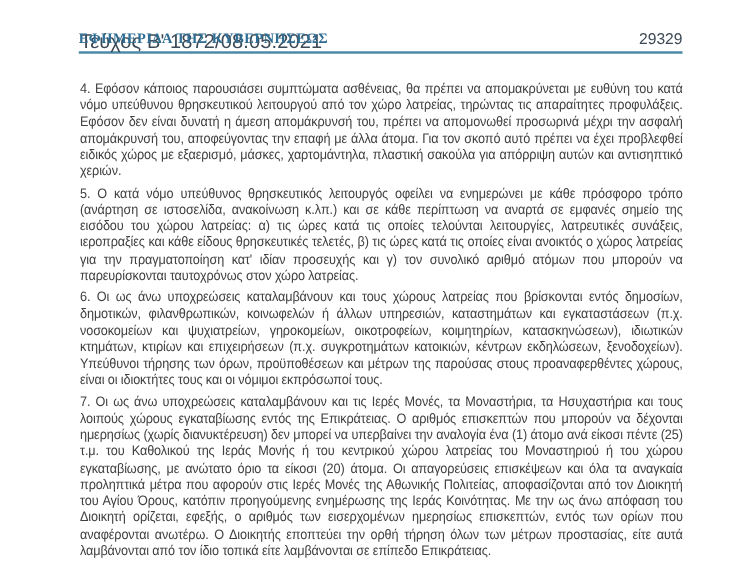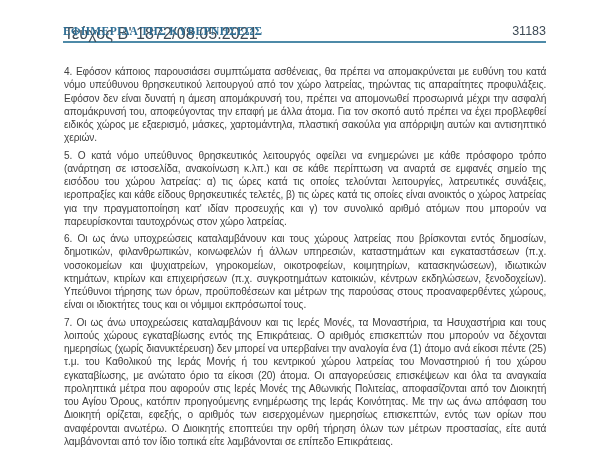--- a/index.html
+++ b/index.html
@@ -78,21 +78,21 @@
   }
 </style>
 </head>
 <body>
 
 <div class="page">
 
   <div class="gazette-header">
     <span class="issue-label">Τεύχος Β' 1872/08.05.2021</span>
     <span class="gazette-title">ΕΦΗΜΕΡΙΔΑ ΤΗΣ ΚΥΒΕΡΝΗΣΕΩΣ</span>
-    <span class="page-number">31183</span>
+    <span class="page-number">29329</span>
   </div>
 
   <div class="body-text">
     <p>4. Εφόσον κάποιος παρουσιάσει συμπτώματα ασθένειας, θα πρέπει να απομακρύνεται με ευθύνη του κατά νόμο υπεύθυνου θρησκευτικού λειτουργού από τον χώρο λατρείας, τηρώντας τις απαραίτητες προφυλάξεις. Εφόσον δεν είναι δυνατή η άμεση απομάκρυνσή του, πρέπει να απομονωθεί προσωρινά μέχρι την ασφαλή απομάκρυνσή του, αποφεύγοντας την επαφή με άλλα άτομα. Για τον σκοπό αυτό πρέπει να έχει προβλεφθεί ειδικός χώρος με εξαερισμό, μάσκες, χαρτομάντηλα, πλαστική σακούλα για απόρριψη αυτών και αντισηπτικό χεριών.</p>
     <p>5. Ο κατά νόμο υπεύθυνος θρησκευτικός λειτουργός οφείλει να ενημερώνει με κάθε πρόσφορο τρόπο (ανάρτηση σε ιστοσελίδα, ανακοίνωση κ.λπ.) και σε κάθε περίπτωση να αναρτά σε εμφανές σημείο της εισόδου του χώρου λατρείας: α) τις ώρες κατά τις οποίες τελούνται λειτουργίες, λατρευτικές συνάξεις, ιεροπραξίες και κάθε είδους θρησκευτικές τελετές, β) τις ώρες κατά τις οποίες είναι ανοικτός ο χώρος λατρείας για την πραγματοποίηση κατ' ιδίαν προσευχής και γ) τον συνολικό αριθμό ατόμων που μπορούν να παρευρίσκονται ταυτοχρόνως στον χώρο λατρείας.</p>
     <p>6. Οι ως άνω υποχρεώσεις καταλαμβάνουν και τους χώρους λατρείας που βρίσκονται εντός δημοσίων, δημοτικών, φιλανθρωπικών, κοινωφελών ή άλλων υπηρεσιών, καταστημάτων και εγκαταστάσεων (π.χ. νοσοκομείων και ψυχιατρείων, γηροκομείων, οικοτροφείων, κοιμητηρίων, κατασκηνώσεων), ιδιωτικών κτημάτων, κτιρίων και επιχειρήσεων (π.χ. συγκροτημάτων κατοικιών, κέντρων εκδηλώσεων, ξενοδοχείων). Υπεύθυνοι τήρησης των όρων, προϋποθέσεων και μέτρων της παρούσας στους προαναφερθέντες χώρους, είναι οι ιδιοκτήτες τους και οι νόμιμοι εκπρόσωποί τους.</p>
     <p>7. Οι ως άνω υποχρεώσεις καταλαμβάνουν και τις Ιερές Μονές, τα Μοναστήρια, τα Ησυχαστήρια και τους λοιπούς χώρους εγκαταβίωσης εντός της Επικράτειας. Ο αριθμός επισκεπτών που μπορούν να δέχονται ημερησίως (χωρίς διανυκτέρευση) δεν μπορεί να υπερβαίνει την αναλογία ένα (1) άτομο ανά είκοσι πέντε (25) τ.μ. του Καθολικού της Ιεράς Μονής ή του κεντρικού χώρου λατρείας του Μοναστηριού ή του χώρου εγκαταβίωσης, με ανώτατο όριο τα είκοσι (20) άτομα. Οι απαγορεύσεις επισκέψεων και όλα τα αναγκαία προληπτικά μέτρα που αφορούν στις Ιερές Μονές της Αθωνικής Πολιτείας, αποφασίζονται από τον Διοικητή του Αγίου Όρους, κατόπιν προηγούμενης ενημέρωσης της Ιεράς Κοινότητας. Με την ως άνω απόφαση του Διοικητή ορίζεται, εφεξής, ο αριθμός των εισερχομένων ημερησίως επισκεπτών, εντός των ορίων που αναφέρονται ανωτέρω. Ο Διοικητής εποπτεύει την ορθή τήρηση όλων των μέτρων προστασίας, είτε αυτά λαμβάνονται από τον ίδιο τοπικά είτε λαμβάνονται σε επίπεδο Επικράτειας.</p>
   </div>
 
 </div>

